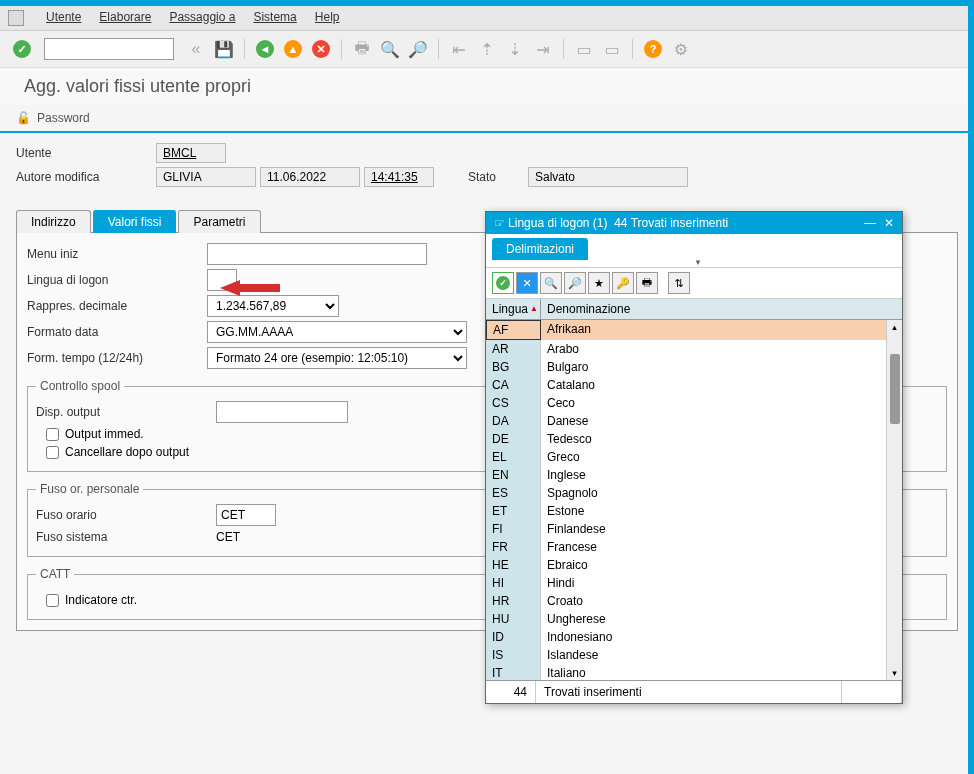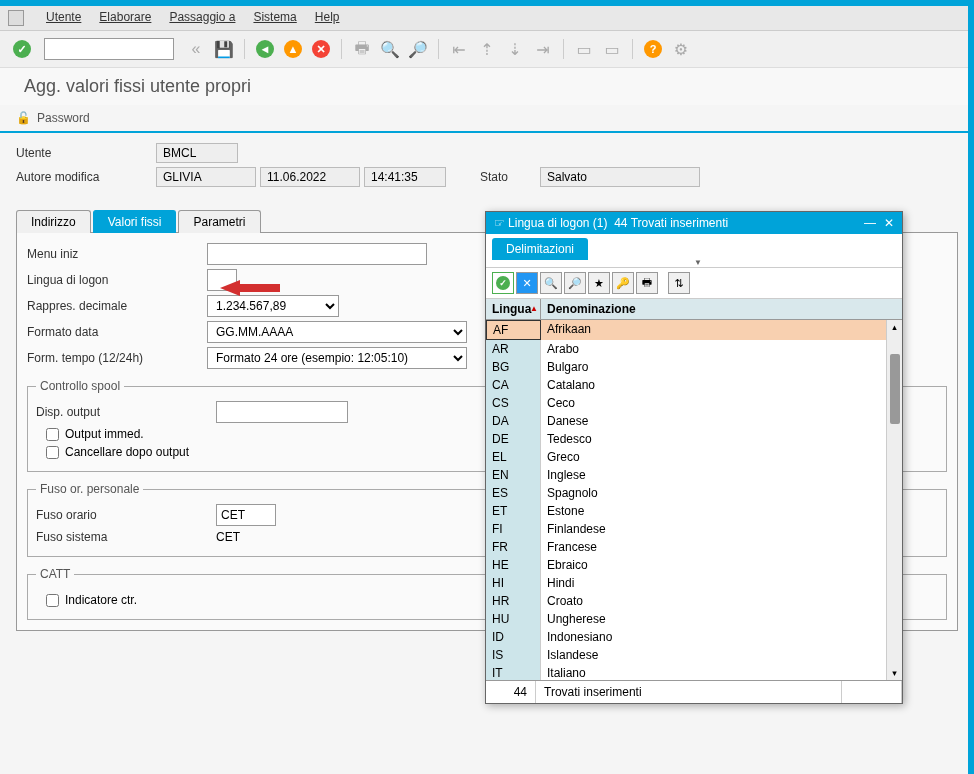--- a/index.html
+++ b/index.html
@@ -21,21 +21,21 @@
 .grayicon { color: #aaa; font-size: 16px; }
 
 .title { padding: 8px 24px; font-size: 18px; color: #555; background: #f8f8f8; }
 .subtoolbar { padding: 6px 16px; display: flex; align-items: center; gap: 6px; border-bottom: 2px solid #00a3d9; }
 .subtoolbar .lbl { color: #555; }
 
 .header-fields { padding: 10px 16px; }
 .field-row { display: flex; align-items: center; margin-bottom: 4px; }
 .field-row label { width: 140px; color: #333; }
 .field-row .val { border: 1px solid #bbb; background: #eee; padding: 2px 6px; height: 20px; display: inline-flex; align-items: center; margin-right: 4px; }
-.w70 { width: 82px; } .w100 { width: 100px; } .w160 { width: 160px; }
+.w70 { width: 70px; text-decoration: underline; } .w100 { width: 100px; } .w160 { width: 160px; }
 
 .tabstrip { margin: 8px 16px 0; display: flex; border-bottom: 1px solid #999; }
 .tab { padding: 4px 14px; border: 1px solid #999; border-bottom: none; background: #f0f0f0; cursor: pointer; position: relative; top: 1px; margin-right: 2px; border-radius: 3px 3px 0 0; }
 .tab.active { background: #00a3d9; color: #fff; border-color: #00a3d9; }
 
 .panel { margin: 0 16px; border: 1px solid #999; border-top: none; background: #fafafa; padding: 10px; }
 .panel .field-row label { width: 180px; }
 .input { border: 1px solid #999; background: #fff; height: 22px; padding: 2px 4px; }
 .w60i { width: 60px; } .w120i { width: 132px; } .w220i { width: 220px; } .w260i { width: 260px; }
 select.input { appearance: auto; }
@@ -51,21 +51,21 @@
 .popup { position: absolute; left: 485px; top: 211px; width: 418px; background: #fff; border: 1px solid #666; box-shadow: 2px 2px 8px rgba(0,0,0,0.3); }
 .popup-title { background: #00a3d9; color: #fff; padding: 4px 8px; display: flex; align-items: center; justify-content: space-between; font-size: 12px; }
 .popup-title .right { display: flex; gap: 8px; }
 .popup-title .right span { cursor: pointer; }
 .popup-tabs { display: flex; padding: 4px 6px 0; }
 .popup-tab { background: #00a3d9; color: #fff; padding: 4px 14px; border-radius: 3px 3px 0 0; font-size: 12px; text-align: center; }
 .popup-sep { height: 8px; border-bottom: 1px solid #ccc; position: relative; }
 .popup-sep::after { content: '▼'; position: absolute; left: 50%; top: -2px; font-size: 8px; color: #666; }
 .popup-tools { padding: 4px 6px; display: flex; gap: 2px; align-items: center; border-bottom: 1px solid #ccc; }
 .ptbtn { width: 22px; height: 22px; border: 1px solid #999; background: #f0f0f0; display: inline-flex; align-items: center; justify-content: center; cursor: pointer; font-size: 11px; }
-.lang-head { display: flex; background: #d9e8ec; border-bottom: 1px solid #999; font-weight: bold; align-items: flex-end; }
+.lang-head { display: flex; background: #d9e8ec; border-bottom: 1px solid #999; font-weight: normal; align-items: flex-end; }
 .lang-head .col1 { width: 55px; padding: 3px 6px; border-right: 1px solid #999; position: relative; }
 .lang-head .col1::after { content: '▲'; color: #c00; font-size: 8px; position: absolute; right: 2px; top: 5px; }
 .lang-head .col2 { flex: 1; padding: 3px 6px; }
 .lang-body { height: 360px; overflow: hidden; position: relative; }
 .lang-row { display: flex; }
 .lang-row .col1 { width: 55px; padding: 2px 6px; background: #cde5ea; border-right: 1px solid #ccc; }
 .lang-row .col2 { flex: 1; padding: 2px 6px; background: #fff; }
 .lang-row.sel .col1 { background: #f8d0b0; border: 1px solid #333; }
 .lang-row.sel .col2 { background: #f8d0b0; }
 .scroll-v { position: absolute; right: 0; top: 0; width: 16px; height: 100%; background: #eee; border-left: 1px solid #ccc; }

